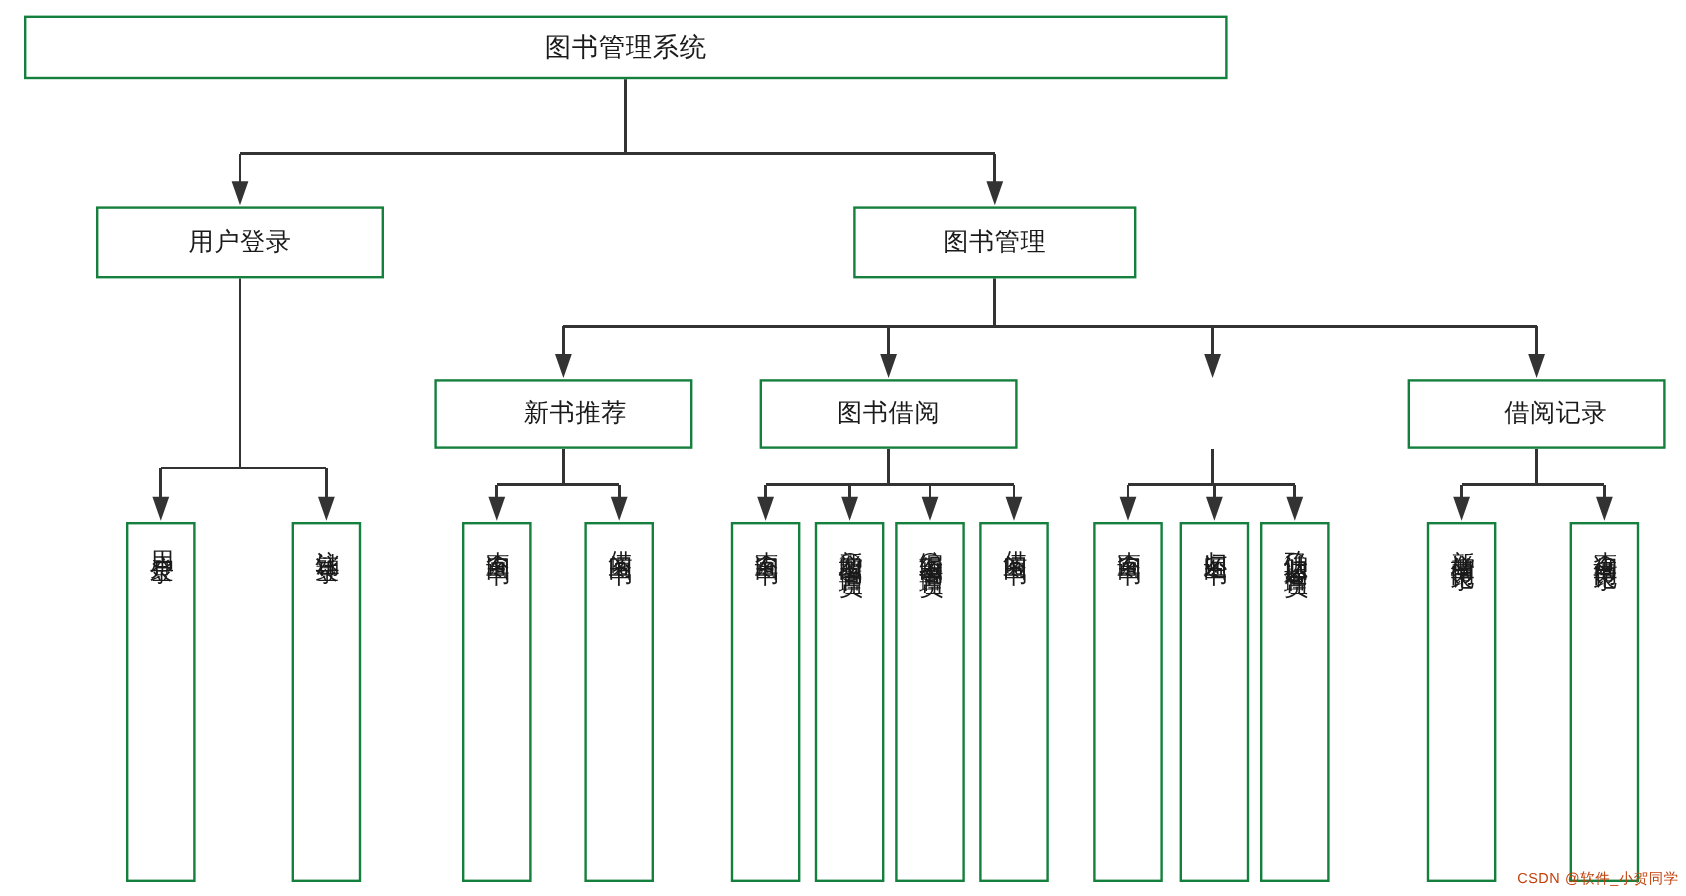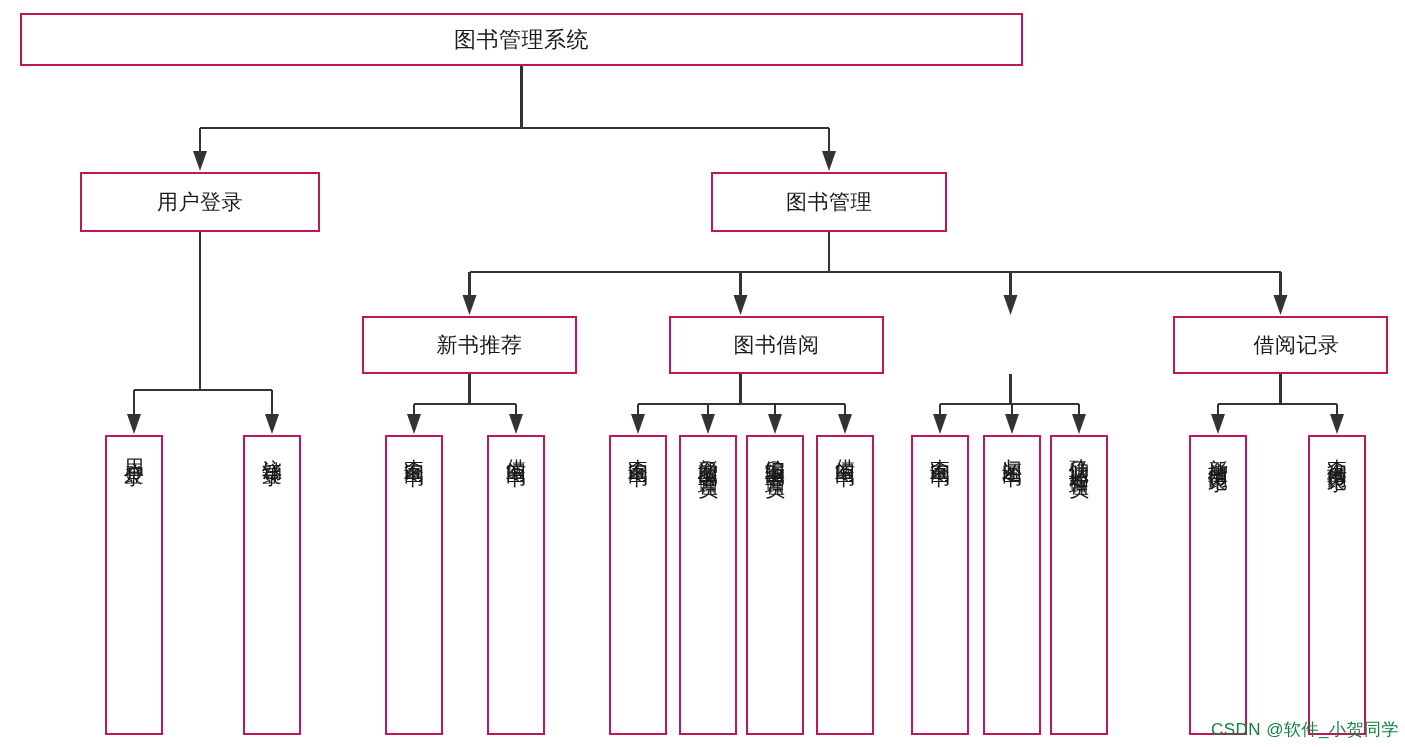--- a/index.html
+++ b/index.html
@@ -19,21 +19,21 @@
     position:absolute;
     left:0; top:0;
     width:1405px;
     height:747px;
     pointer-events:none;
   }
   .node{
     position:absolute;
     box-sizing:border-box;
     background:#ffffff;
-    border:2px solid #be185d;
+    border:2px solid #15803d;
     display:flex;
     align-items:center;
     justify-content:center;
     text-align:center;
     z-index:2;
   }
   .node-label{
     display:block;
     line-height:1.18;
     color:#1a1a1a;
@@ -55,22 +55,22 @@
     text-orientation:upright;
     font-size:20px;
     line-height:1.05;
     letter-spacing:3px;
     white-space:nowrap;
   }
   #watermark{
     position:absolute;
     right:6px;
     bottom:6px;
-    font-size:17px;
-    color:#15803d;
+    font-size:12px;
+    color:#c2410c;
     z-index:5;
     white-space:nowrap;
     letter-spacing:0.5px;
   }
 </style>
 </head>
 <body>
 
 <div id="diagram-root">
 
@@ -138,21 +138,21 @@
   </div>
 
   <div class="node horiz" id="node-l1_book_manage" style="left: 711px; top: 172px; width: 236px; height: 60px;">
     <span class="node-label">图书管理</span>
   </div>
 
   <div class="node horiz" id="node-l2_new_book_rec" style="left: 362px; top: 316px; width: 215px; height: 58px; padding-left: 20px;">
     <span class="node-label">新书推荐</span>
   </div>
 
-  <div class="node horiz" id="node-l2_book_borrow" style="left: 633px; top: 316px; width: 215px; height: 58px; margin-left: 36px;">
+  <div class="node horiz" id="node-l2_book_borrow" style="left: 633px; top: 316px; width: 215px; height: 58px;">
     <span class="node-label">图书借阅</span>
   </div>
 
 
   <div class="node horiz" id="node-l2_borrow_record" style="left: 1173px; top: 316px; width: 215px; height: 58px; padding-left: 32px;">
     <span class="node-label">借阅记录</span>
   </div>
 
   <div class="node vert" id="node-leaf_user_login" style="left: 105px; top: 435px; width: 58px; height: 300px;">
     <span class="node-label">用户登录</span>

